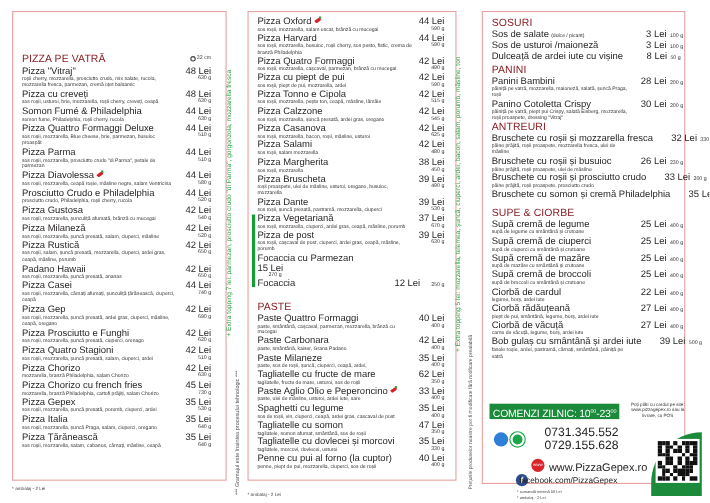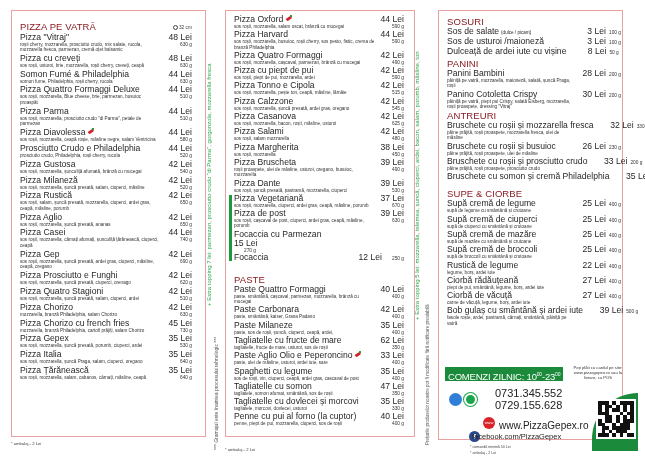--- a/index.html
+++ b/index.html
@@ -77,21 +77,21 @@
   .qr { position: absolute; left: 157px; top: 388px; width: 40px; height: 40px; background: #fff; padding: 2px; }
   .qr-grid { width: 100%; height: 100%; display: grid; grid-template-columns: repeat(10, 1fr); grid-template-rows: repeat(10, 1fr); }
   .qr-grid div { background: #111; }
   .qr-grid div.w { background: #fff; }
 </style>
 </head>
 <body>
 
 <div class="panel" id="p1">
   <div class="inner" id="col1">
-    <div class="row" style="margin-bottom:0.5px;">
+    <div class="row" style="margin-bottom:0.5px;margin-top:27px;">
       <span class="section-title">PIZZA PE VATRĂ</span>
       <span class="size-tag">
           <span class="clock"></span>
           <span>32 cm</span>
         </span>
     </div>
   <div class="item">
         <div class="row">
           <span class="name">Pizza "Vitraj"</span>
           <span class="price">48 Lei</span>
@@ -187,21 +187,21 @@
           <span class="name">Pizza Rustică</span>
           <span class="price">42 Lei</span>
         </div>
         <div class="line2">
           <div class="desc">sos roșii, salam, șuncă presată, mozzarella, ciuperci, ardei gras, ceapă, măsline, porumb</div>
           <div class="wt">650 g</div>
         </div>
       </div>
       <div class="item">
         <div class="row">
-          <span class="name">Pizza Aglio</span>
+          <span class="name">Padano Hawaii</span>
           <span class="price">42 Lei</span>
         </div>
         <div class="line2">
           <div class="desc">sos roșii, mozzarella, șuncă presată, ananas</div>
           <div class="wt">650 g</div>
         </div>
       </div>
       <div class="item">
         <div class="row">
           <span class="name">Pizza Casei</span>
@@ -669,21 +669,21 @@
           <span class="name">Supă cremă de broccoli</span>
           <span class="pw">
             <span class="price">25 Lei</span>
             <span class="wt">400 g</span>
           </span>
         </div>
         <div class="desc" style="padding-right: 55px;">supă de broccoli cu smântână și crutoane</div>
       </div>
       <div class="item">
         <div class="row">
-          <span class="name">Rustică de legume</span>
+          <span class="name">Ciorbă de cardul</span>
           <span class="pw">
             <span class="price">22 Lei</span>
             <span class="wt">400 g</span>
           </span>
         </div>
         <div class="desc" style="padding-right: 55px;">legume, borș, ardei iute</div>
       </div>
       <div class="item">
         <div class="row">
           <span class="name">Ciorbă rădăuțeană</span>

